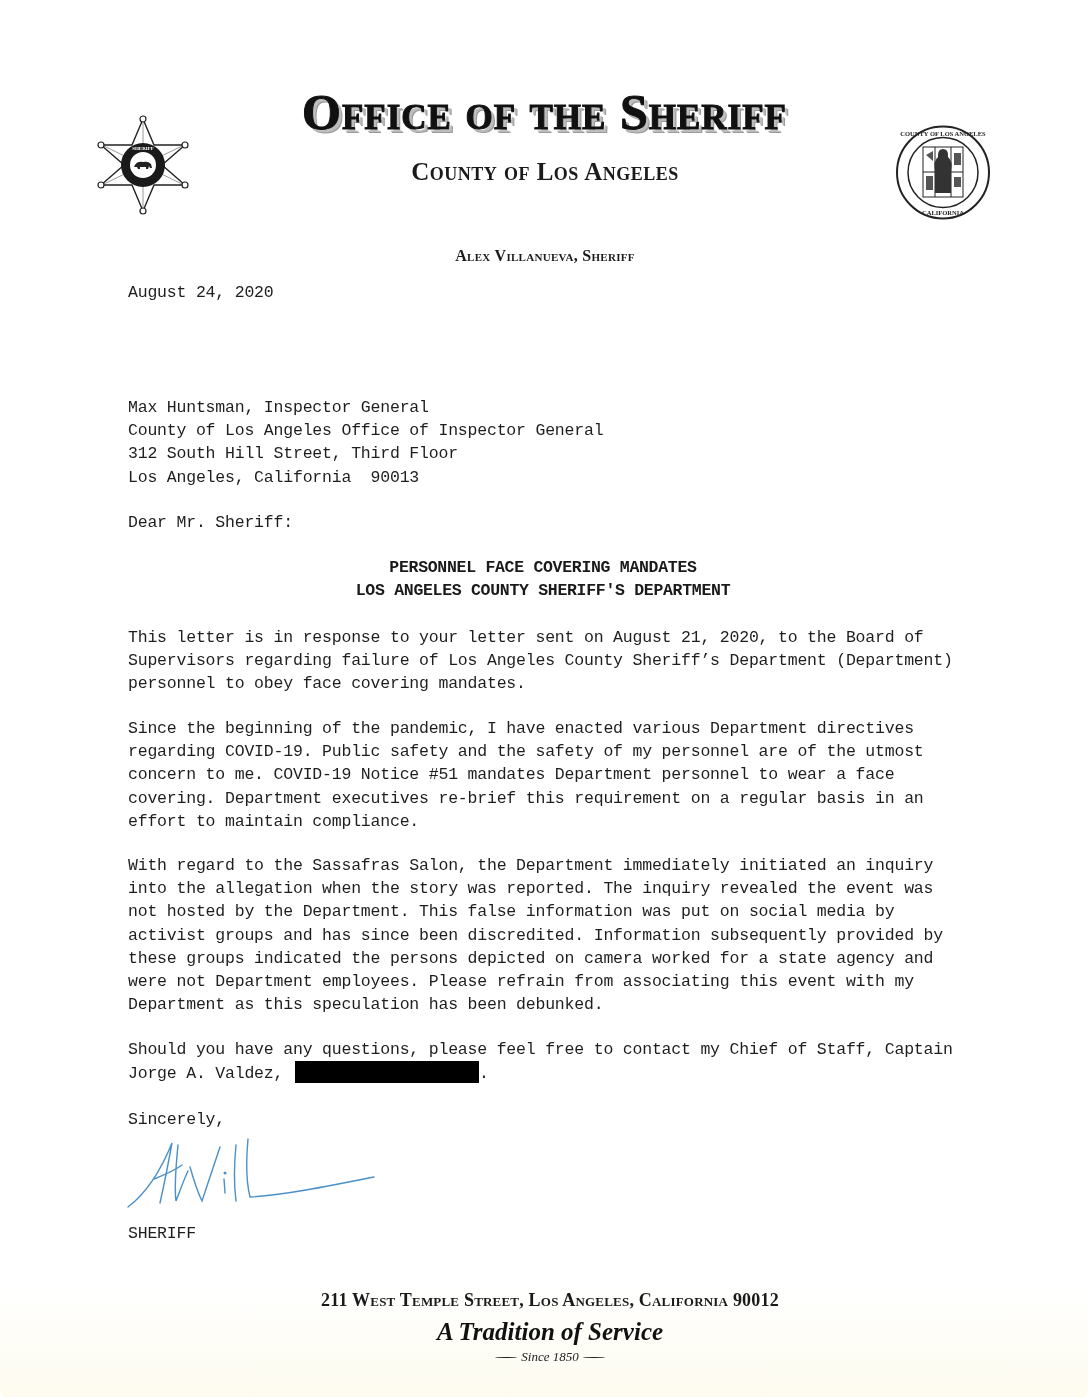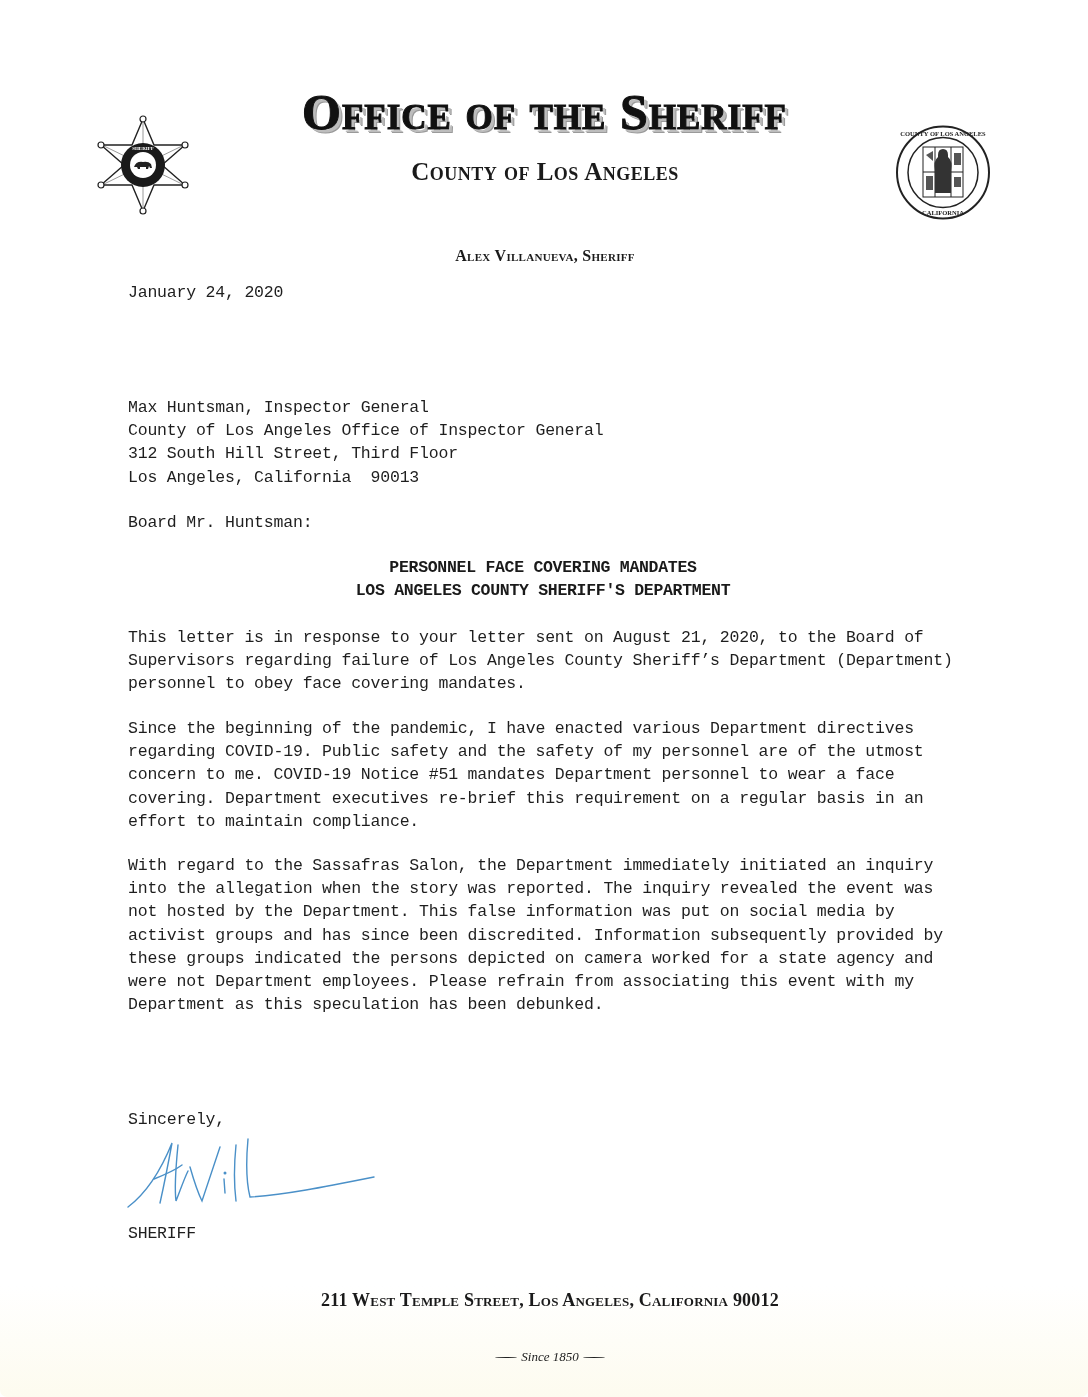--- a/index.html
+++ b/index.html
@@ -78,40 +78,43 @@
     <line x1="30" y1="47" x2="70" y2="47" stroke="#222" stroke-width="1"></line>
     <path d="M50,24 q5,0 5,6 l0,2 q5,4 3,14 l0,22 l-16,0 l0,-22 q-2,-10 3,-14 l0,-2 q0,-6 5,-6z" fill="#333"></path>
     <rect x="33" y="51" width="7" height="14" fill="#555"></rect>
     <rect x="61" y="28" width="7" height="12" fill="#555"></rect>
     <rect x="61" y="52" width="7" height="10" fill="#555"></rect>
     <path d="M33,30 l7,-4 l0,10 z" fill="#555"></path>
     <text x="50" y="11" font-size="6.5" text-anchor="middle" font-family="Liberation Serif, serif" font-weight="bold" fill="#222">COUNTY OF LOS ANGELES</text>
     <text x="50" y="90" font-size="6.5" text-anchor="middle" font-family="Liberation Serif, serif" font-weight="bold" fill="#222">CALIFORNIA</text>
   </svg>
 
-  <div class="body-text date">January 24, 2020</div>
+  <div class="body-text date">August 24, 2020</div>
 
   <div class="body-text address">
     <div>Max Huntsman, Inspector General</div>
     <div>County of Los Angeles Office of Inspector General</div>
     <div>312 South Hill Street, Third Floor</div>
     <div>Los Angeles, California  90013</div>
   </div>
 
-  <div class="body-text salutation">Board Mr. Huntsman:</div>
+  <div class="body-text salutation">Dear Mr. Sheriff:</div>
 
   <div class="subject">
     <div>PERSONNEL FACE COVERING MANDATES</div>
     <div>LOS ANGELES COUNTY SHERIFF'S DEPARTMENT</div>
   </div>
 
   <div class="body-text para1">This letter is in response to your letter sent on August 21, 2020, to the Board of Supervisors regarding failure of Los Angeles County Sheriff’s Department (Department) personnel to obey face covering mandates.</div>
   <div class="body-text para2">Since the beginning of the pandemic, I have enacted various Department directives regarding COVID-19.  Public safety and the safety of my personnel are of the utmost concern to me.  COVID-19 Notice #51 mandates Department personnel to wear a face covering.  Department executives re-brief this requirement on a regular basis in an effort to maintain compliance.</div>
   <div class="body-text para3">With regard to the Sassafras Salon, the Department immediately initiated an inquiry into the allegation when the story was reported.  The inquiry revealed the event was not hosted by the Department.  This false information was put on social media by activist groups and has since been discredited.  Information subsequently provided by these groups indicated the persons depicted on camera worked for a state agency and were not Department employees.  Please refrain from associating this event with my Department as this speculation has been debunked.</div>
 
+  <div class="body-text para4">
+    <span>Should you have any questions, please feel free to contact my Chief of Staff, Captain Jorge A. Valdez, </span><span class="redaction"></span><span>.</span>
+  </div>
 
   <div class="body-text closing">Sincerely,</div>
 
   <svg class="signature" viewBox="0 0 260 80">
     <g fill="none" stroke="#4a90c8" stroke-width="1.4" stroke-linecap="round">
       <path d="M4,72 C20,60 35,40 48,8 C44,30 40,50 36,68"></path>
       <path d="M30,44 C40,40 50,36 58,30"></path>
       <path d="M54,10 C52,30 50,50 52,66 C56,56 60,44 64,36"></path>
       <path d="M66,32 C70,46 74,58 78,66 C84,48 90,30 96,12"></path>
       <path d="M100,44 L101,58"></path>
@@ -119,16 +122,17 @@
       <path d="M112,10 C110,30 110,50 112,66"></path>
       <path d="M124,4 C122,26 122,46 126,62 C160,60 200,52 250,42"></path>
     </g>
   </svg>
 
   <div class="body-text signer">
     <div>SHERIFF</div>
   </div>
 
   <div class="footer-address">211 West Temple Street, Los Angeles, California 90012</div>
+  <div class="footer-motto">A Tradition of Service</div>
   <div class="footer-since">
     <span class="dash"></span><span>Since 1850</span><span class="dash"></span>
   </div>
 </div>
 
 </body></html>

